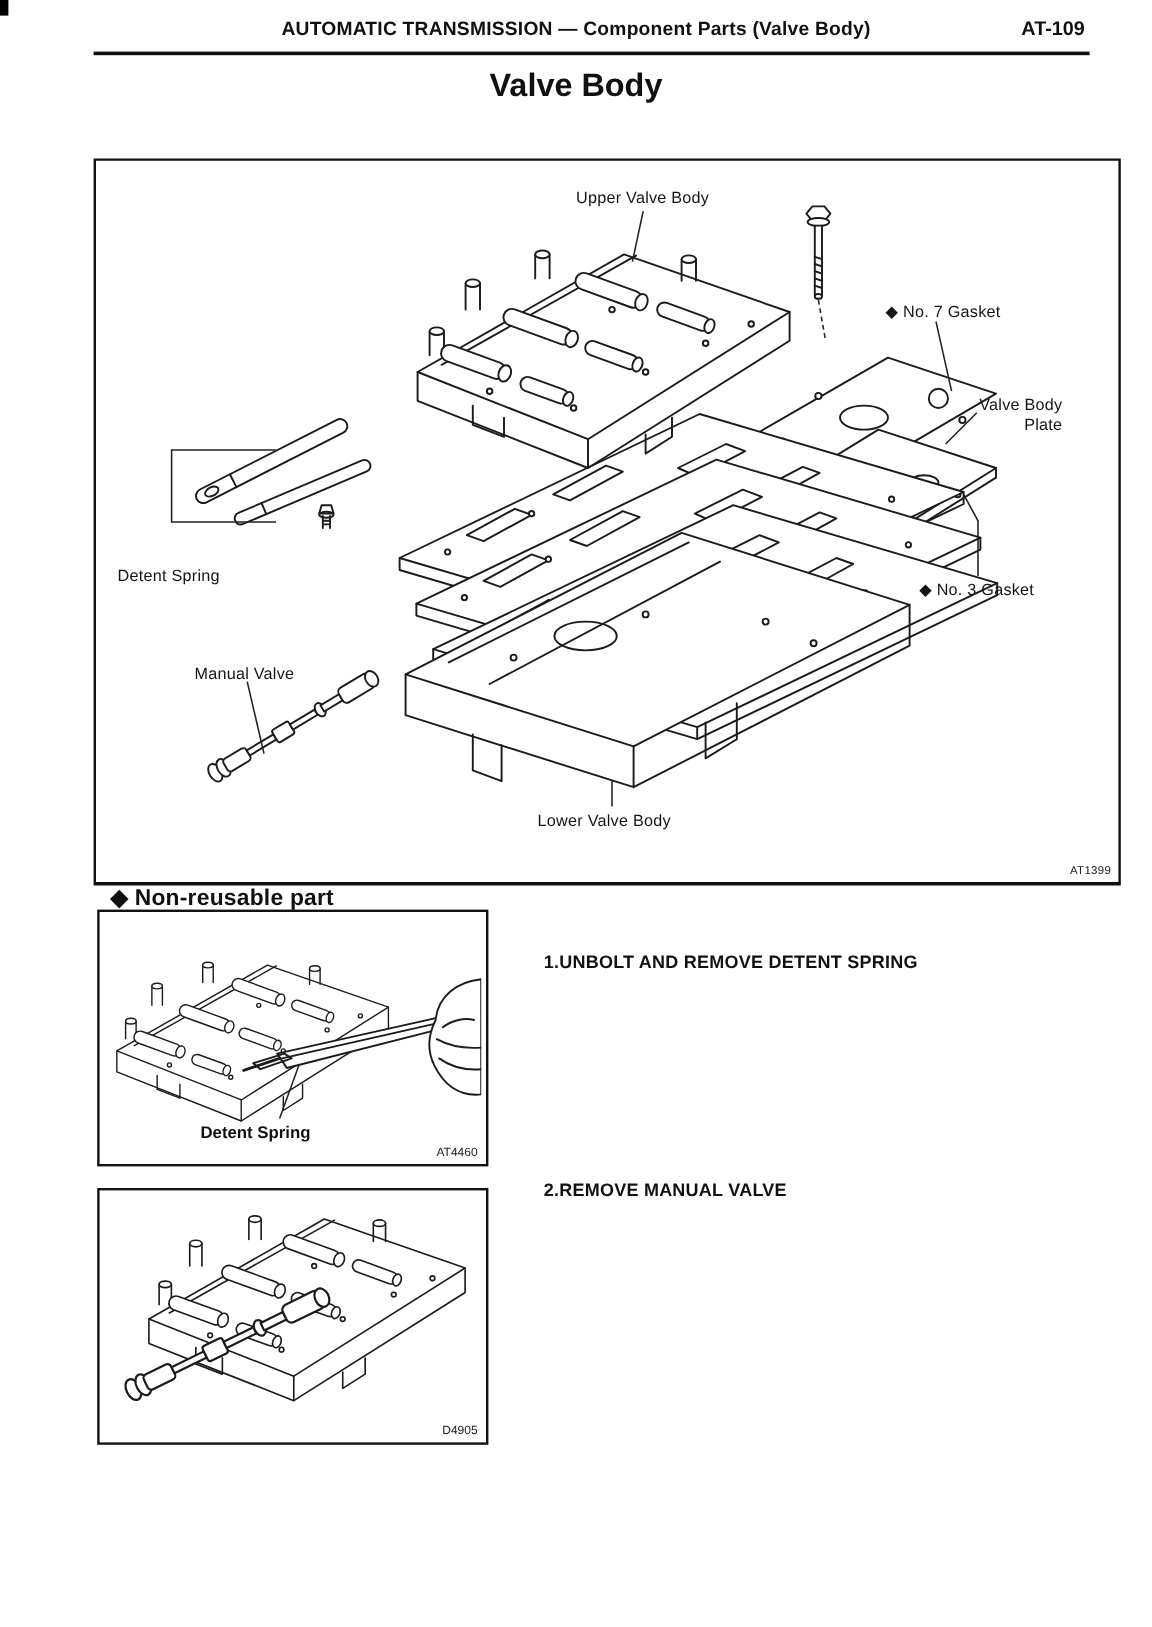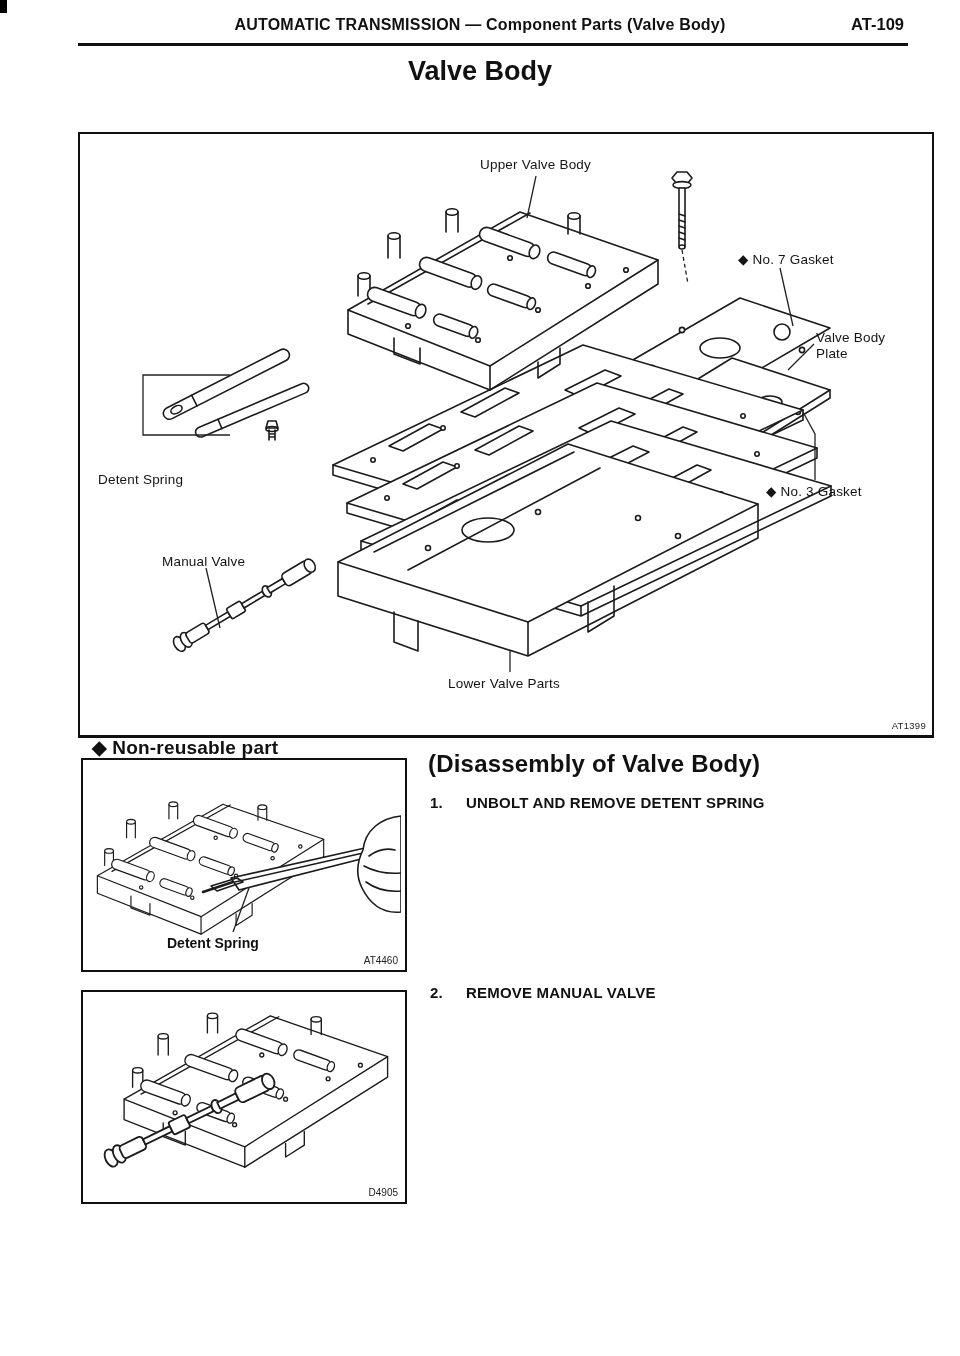--- a/index.html
+++ b/index.html
@@ -1,21 +1,21 @@
 <!DOCTYPE html>
 <html><head>
 <meta charset="utf-8">
 <style>
   html,body{margin:0;padding:0;background:#e8e8e8;}
   .page{
     position:relative;width:960px;height:1356px;margin:0 auto;
     background:#ffffff;color:#111;overflow:hidden;
     font-family:"Liberation Sans", sans-serif;
   }
-  .abs{position:absolute;}
+  .abs{position:absolute;text-align:right;}
   
   .corner-mark{left:0;top:0;width:7px;height:13px;background:#000;}
   .hdr-title{left:0;right:0;top:16px;text-align:center;font-weight:bold;font-size:16px;letter-spacing:.2px;}
   .hdr-page{top:15px;right:56px;font-weight:bold;font-size:16.5px;}
   .hdr-rule{left:78px;top:43px;width:830px;height:3px;background:#111;}
   
   .page-title{left:0;right:0;top:56px;text-align:center;font-weight:bold;font-size:27px;}
   .section-title{left:0;right:0;top:100px;text-align:center;font-weight:bold;font-size:19px;letter-spacing:.4px;}
   
   .main-fig{left:78px;top:132px;width:823px;height:601px;border:2px solid #111;border-bottom-width:3px;padding-left:29px;}
@@ -205,26 +205,25 @@
       <line class="leader" x1="126" y1="434" x2="140" y2="494"></line>
       <polyline class="leader" points="150,241 63,241 63,301 150,301"></polyline>
     </svg>
     <div class="fig-label" style="left:400px;top:23px">Upper Valve Body</div>
     <div class="fig-label" style="left:658px;top:118px">◆ No. 7 Gasket</div>
     <div class="fig-label" style="left:736px;top:196px">Valve Body
 Plate</div>
     <div class="fig-label" style="left:18px;top:338px">Detent Spring</div>
     <div class="fig-label" style="left:686px;top:350px">◆ No. 3 Gasket</div>
     <div class="fig-label" style="left:82px;top:420px">Manual Valve</div>
-    <div class="fig-label" style="left:368px;top:542px">Lower Valve Parts</div>
+    <div class="fig-label" style="left:368px;top:542px">Lower Valve Body</div>
     <div class="footnote">◆  Non-reusable part</div>
     <div class="figcode">AT1399</div>
   </div>
 
-  <div class="abs dis-heading">(Disassembly of Valve Body)</div>
   <div class="abs step step1">
     <span class="num">1.</span>
     <span>UNBOLT AND REMOVE DETENT SPRING</span>
   </div>
   <div class="abs step step2">
     <span class="num">2.</span>
     <span>REMOVE MANUAL VALVE</span>
   </div>
 
   <div class="abs small-fig fig1">

